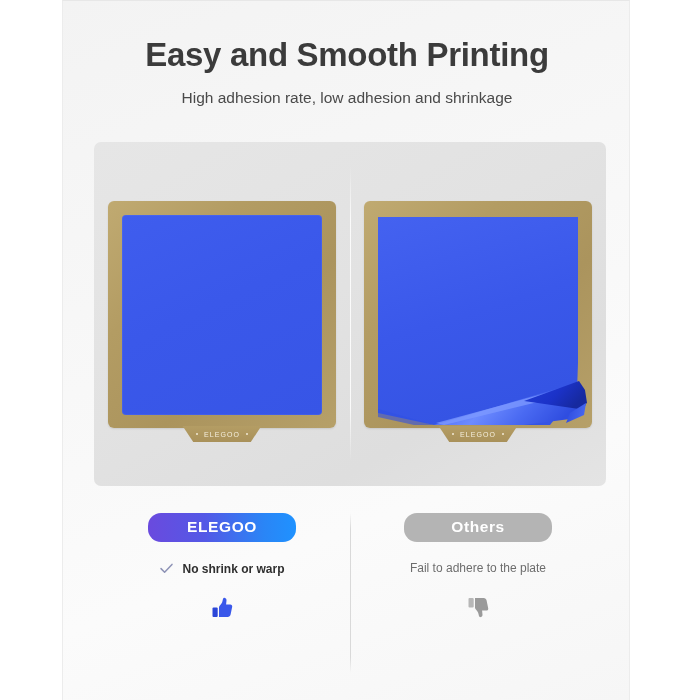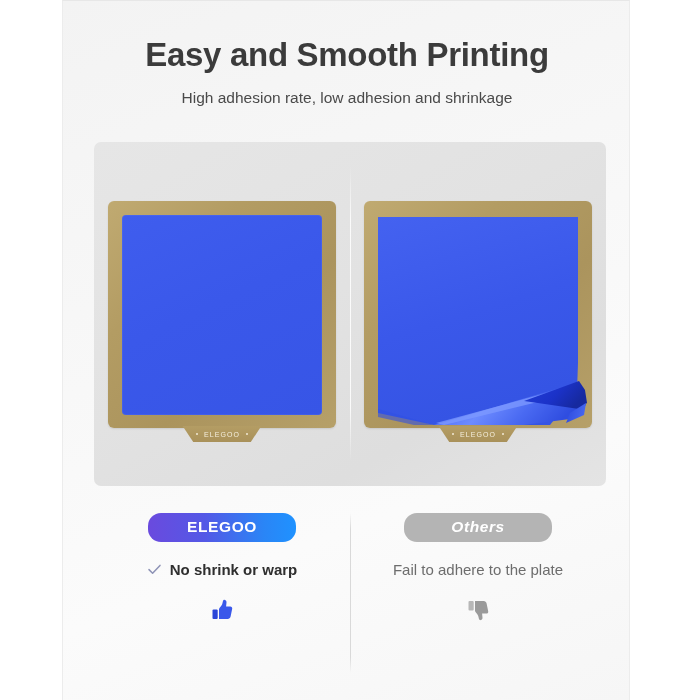--- a/index.html
+++ b/index.html
@@ -201,38 +201,37 @@
     font-weight: bold;
     letter-spacing: 0.6px;
     color: #ffffff;
     box-sizing: border-box;
   }
   .brand-pill.elegoo {
     background: linear-gradient(90deg, #6a4ade 0%, #5458e6 38%, #2a85f6 78%, #1f92ff 100%);
   }
   .brand-pill.others {
     background: #b4b4b4;
-    font-style: italic;
   }
 
   .verdict-text-row {
     margin-top: 19px;
     display: flex;
     align-items: center;
     justify-content: center;
     gap: 8px;
   }
   .verdict-check {
     display: inline-block;
     width: 15px;
     height: 15px;
     flex: 0 0 auto;
   }
   .verdict-text {
-    font-size: 15px;
+    font-size: 12px;
     color: #2f2f2f;
     font-weight: bold;
   }
   .verdict-text.muted {
     font-weight: normal;
     color: #6d6d6d;
   }
 
   .thumb-wrap {
     margin-top: 18px;

